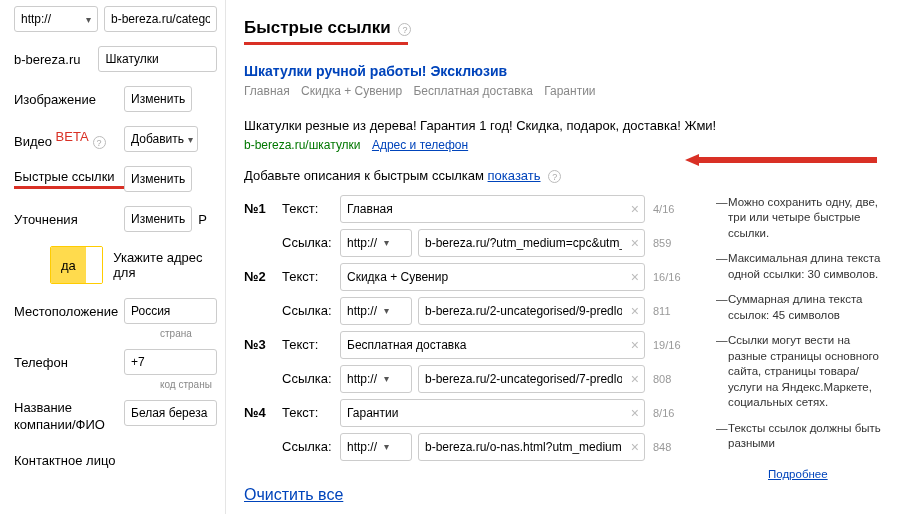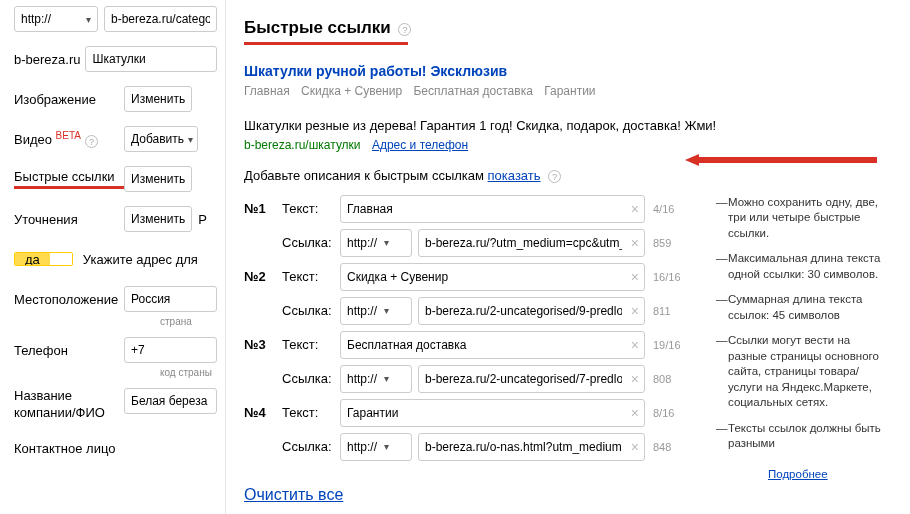--- a/index.html
+++ b/index.html
@@ -8,24 +8,24 @@
   
   .left-panel { position: absolute; left: 0; top: 0; width: 225px; padding: 6px 8px 0 14px; }
   .left-row { display: flex; align-items: center; margin-bottom: 14px; min-height: 26px; }
   .left-label { width: 110px; font-size: 13px; }
   .left-input, .left-btn, .left-select { border: 1px solid #ccc; background: #fff; height: 26px; font-size: 12px; padding: 0 6px; border-radius: 3px; }
   .left-input { flex: 1; min-width: 0; }
   .left-btn { cursor: pointer; }
   .left-select { width: 84px; display: inline-flex; align-items: center; justify-content: space-between; }
   .left-select::after { content: "▾"; color: #555; font-size: 10px; margin-left: 4px;}
   .sub-label { font-size: 10px; color: #888; margin-top: -10px; margin-left: 146px; margin-bottom: 10px;}
-  .beta { color: #d93025; font-size: 10px; vertical-align: super; text-align: right; }
+  .beta { color: #d93025; font-size: 13px; vertical-align: super; text-align: right; }
   .help-circle { display:inline-block; width:13px; height:13px; border:1px solid #bbb; border-radius:50%; font-size:9px; text-align:center; line-height:12px; color:#aaa; margin-left:4px;}
   .underline-red { border-bottom: 3px solid #d93025; padding-bottom: 2px; }
-  .toggle { display: inline-flex; border: 1px solid #ffcc00; border-radius: 2px; overflow: hidden; height: 14px; }
+  .toggle { display: inline-flex; border: 1px solid #ffcc00; border-radius: 2px; overflow: hidden; height: 38px; margin-left: 36px; }
   .toggle-on { background: #ffdb4d; padding: 0 10px; display: flex; align-items: center; }
   .toggle-off { background: #fff; width: 22px; }
   
   
   .main-panel { position: absolute; left: 225px; top: 0; right: 0; bottom: 0; border-left: 1px solid #e5e5e5; padding: 18px 18px 10px 18px; background: #fff; }
   .main-header { font-size: 17px; font-weight: bold; margin-bottom: 4px; display:inline-block;}
   .hdr-underline { border-bottom: 3px solid #d93025; width: 164px; margin-bottom: 16px; }
   
   .preview { margin-bottom: 14px; line-height: 1.5; }
   .preview-title { color: #04b; font-weight: bold; font-size: 14px; }
@@ -76,21 +76,21 @@
 <div class="left-panel">
 
   <div class="left-row">
     <div class="left-select">
         <span>http://</span>
       </div>
     <input class="left-input" style="margin-left: 6px;" value="b-bereza.ru/categorii">
   </div>
 
   <div class="left-row">
-    <span style="margin-right:5px">b-bereza.ru</span>
+    <span style="margin-right:18px">b-bereza.ru</span>
     <input class="left-input" value="Шкатулки" style="">
   </div>
 
   <div class="left-row">
     <span class="left-label">Изображение</span>
     <button class="left-btn">Изменить</button>
   </div>
 
   <div class="left-row">
     <span class="left-label"><span>Видео</span> <span class="beta">BETA</span><span class="help-circle">?</span></span>

